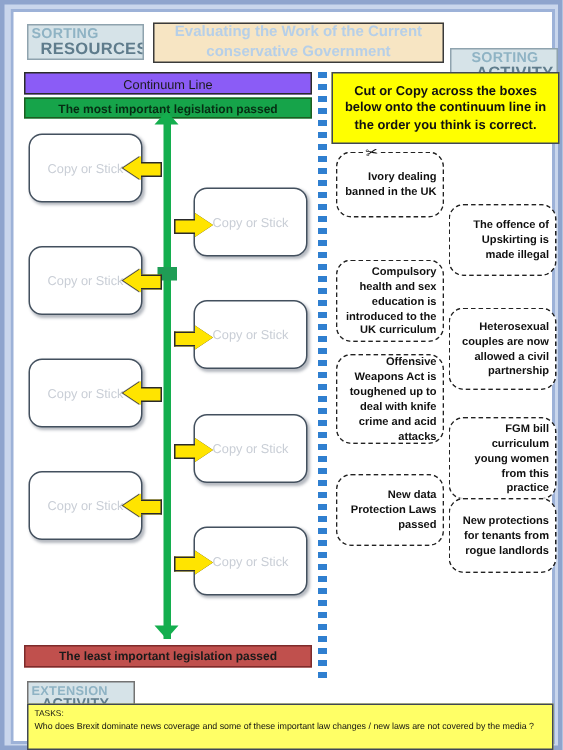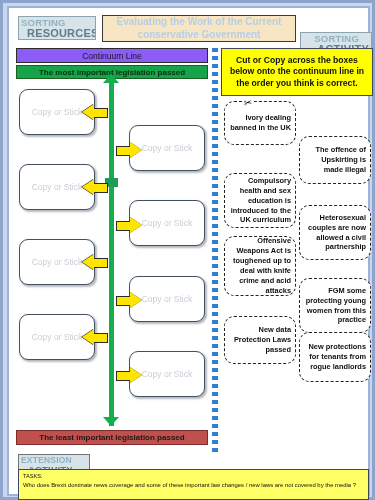--- a/index.html
+++ b/index.html
@@ -268,21 +268,21 @@
 
     <div id="right-panel">
       <div id="instruction-box">Cut or Copy across the boxes below onto the continuum line in the order you think is correct.</div>
       <div id="scissors-icon">✂</div>
 
       <div class="card col-a" style="top:53px;height:44px;">Ivory dealing banned in the UK</div>
       <div class="card col-b" style="top:88px;height:48px;">The offence of Upskirting is made illegal</div>
       <div class="card col-a" style="top:125px;height:55px;">Compulsory health and sex education is introduced to the UK curriculum</div>
       <div class="card col-b" style="top:157px;height:55px;">Heterosexual couples are now allowed a civil partnership</div>
       <div class="card col-a" style="top:188px;height:60px;">Offensive Weapons Act is toughened up to deal with knife crime and acid attacks</div>
-      <div class="card col-b" style="top:230px;height:55px;">FGM some protecting young women from this practice</div>
+      <div class="card col-b" style="top:230px;height:55px;">FGM bill curriculum young women from this practice</div>
       <div class="card col-a" style="top:268px;height:48px;">New data Protection Laws passed</div>
       <div class="card col-b" style="top:284px;height:50px;">New protections for tenants from rogue landlords</div>
     </div>
 
     <div id="extension-badge" class="logo-badge">
       <span class="badge-l1">EXTENSION</span>
       <span class="badge-l2">ACTIVITY</span>
     </div>
 
     <div id="tasks-box">

